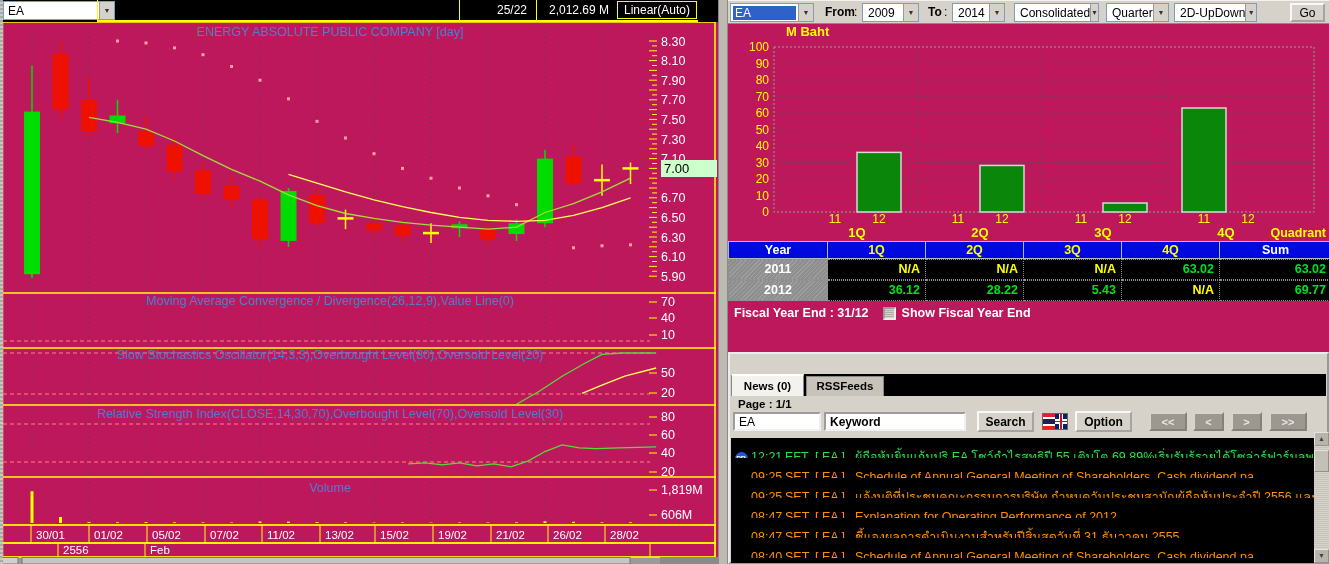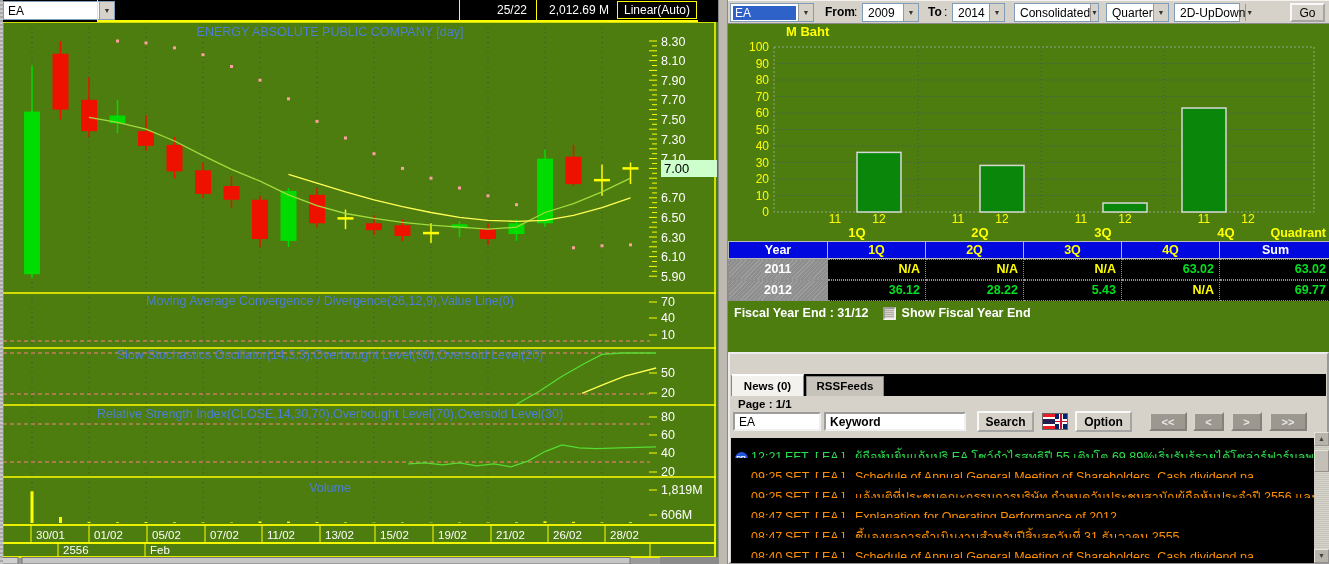--- a/index.html
+++ b/index.html
@@ -1,17 +1,17 @@
 <!DOCTYPE html>
 <html><head>
 <meta charset="utf-8">
 <style>
   *{margin:0;padding:0;box-sizing:border-box;}
   body{background:#222;}
-  #screen{position:relative;width:1329px;height:564px;background:#4d7c0f;
+  #screen{position:relative;width:1329px;height:564px;background:#be185d;
     font-family:"Liberation Sans",sans-serif;overflow:hidden;}
   .abs{position:absolute;}
   svg{font-family:"Liberation Sans",sans-serif;}
 
   
   #left-topbar{position:absolute;left:0;top:0;width:720px;height:22px;background:#000;}
   .combo{display:flex;align-items:center;background:#fff;border:1px solid #7f9db9;}
   #sym-combo{position:absolute;left:3px;top:1px;width:112px;height:19px;}
   #sym-combo .cval{flex:1;padding-left:4px;font-size:12px;color:#000;}
   .cbtn{width:15px;height:100%;background:#d6d2ca;border-left:1px solid #9a9a9a;
@@ -38,21 +38,21 @@
   #right-toolbar .combo{position:absolute;top:2px;height:19px;}
   #fsym-combo{left:2px;width:84px;}
   #fsym-combo .selval{flex:1;margin:2px;padding:0 2px;background:#2f62c8;color:#fff;font-size:12px;}
   .tb-lbl{position:absolute;top:4px;font-weight:bold;}
   .tb-colon{position:absolute;top:4px;}
   .combo .cval2{flex:1;padding-left:5px;font-size:12px;color:#000;white-space:nowrap;}
   #from-combo{left:134px;width:57px;}
   #to-combo{left:224px;width:53px;justify-content:center;}
   #cons-combo{left:286px;width:85px;}
   #per-combo{left:378px;width:63px;}
-  #view-combo{left:446px;width:66px;}
+  #view-combo{left:446px;width:83px;}
   .btn3d{background:#d6d2ca;border:2px outset #f8f8f8;font-size:12px;font-weight:bold;
     color:#000;font-family:"Liberation Sans",sans-serif;}
   #go-btn{position:absolute;left:562px;top:2px;width:35px;height:19px;font-weight:normal;}
 
   
   #qtable{position:absolute;left:728px;top:241px;width:604px;font-weight:bold;font-size:12.5px;}
   .trow{display:flex;height:21px;}
   .trow.thead{height:18px;}
   .tc{display:block;height:100%;line-height:19px;border:1px dotted #8f8f8f;border-left:none;overflow:hidden;}
   .trow .tc:first-child{border-left:1px dotted #8f8f8f;}

